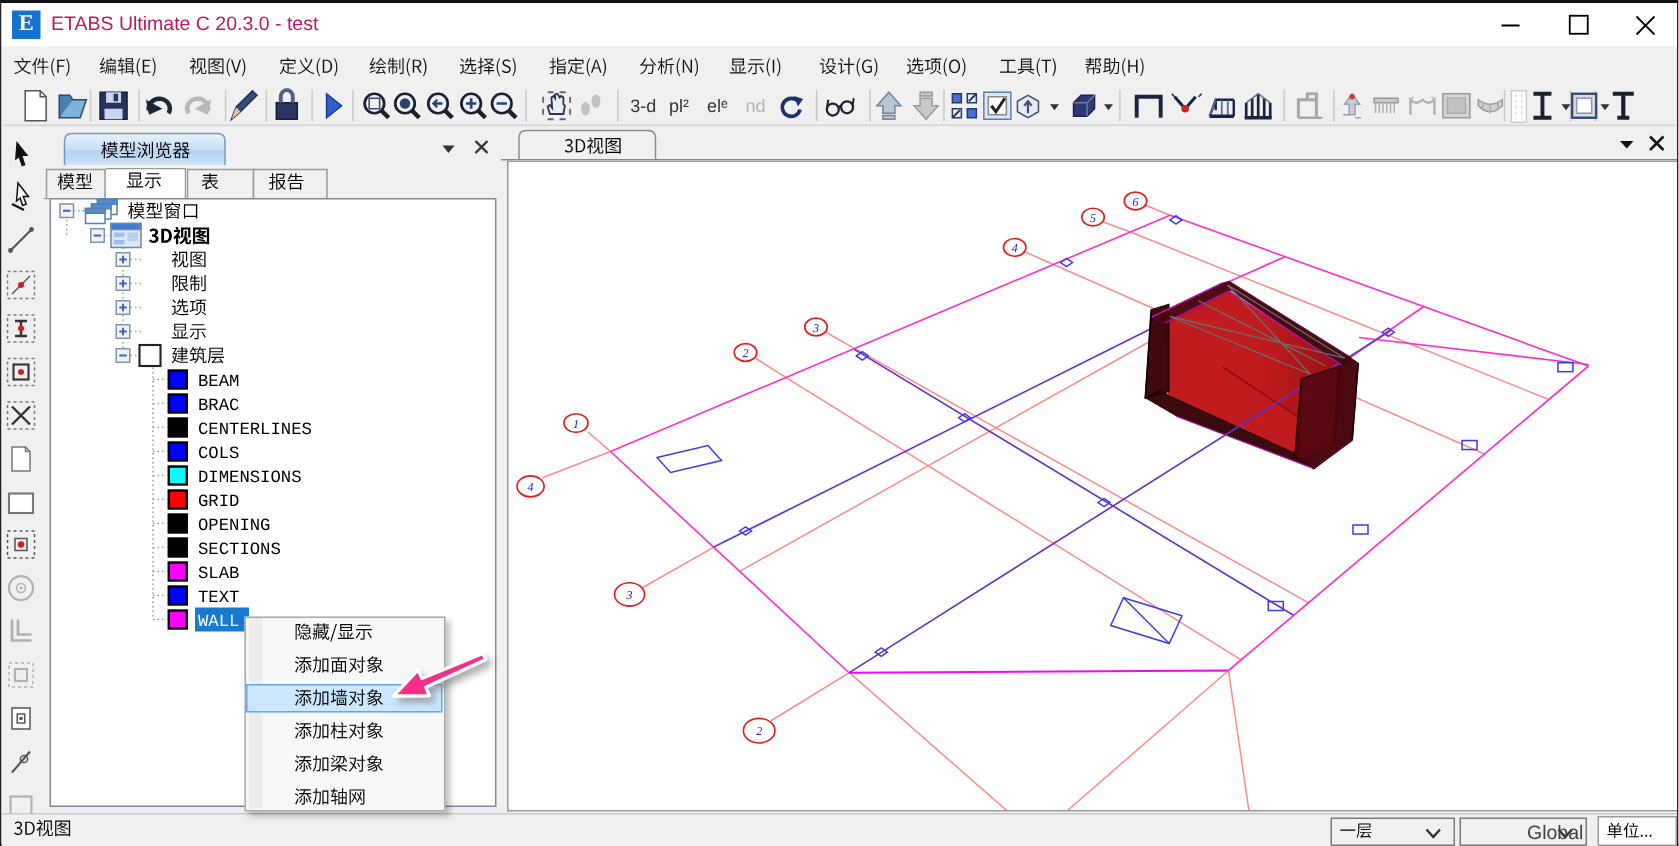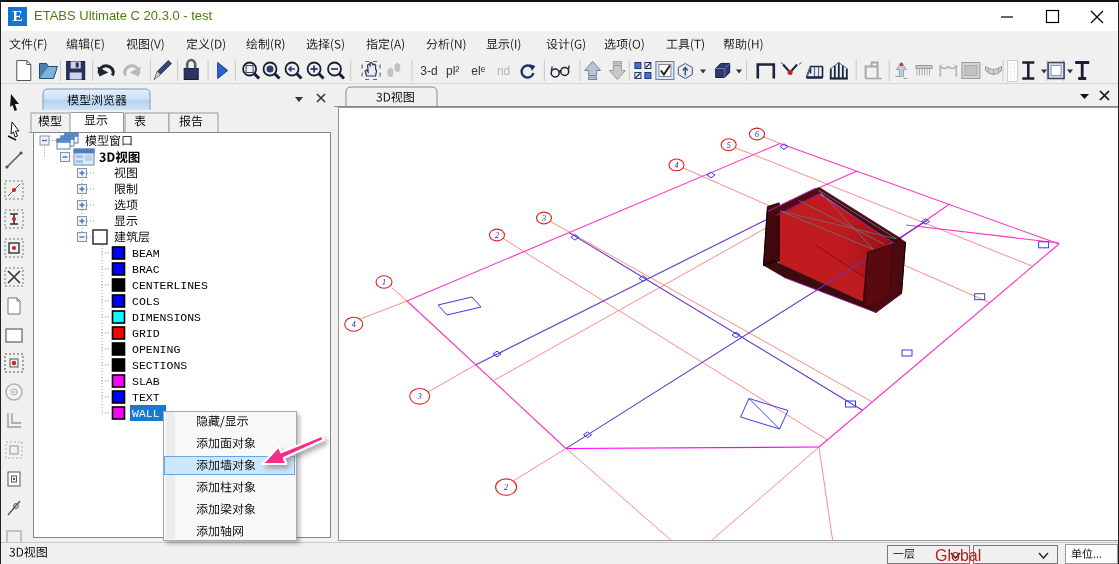--- a/index.html
+++ b/index.html
@@ -3,21 +3,21 @@
 html,body{margin:0;padding:0;width:1119px;height:564px;overflow:hidden;background:#fff;
 font-family:"Liberation Sans",sans-serif;}
 *{box-sizing:border-box}
 .abs{position:absolute}
 #win{position:relative;width:1119px;height:564px;background:#f0f0f0;border:1px solid #222;border-top:2px solid #111;border-bottom:2px solid #111}
 </style></head><body>
 <div id="win">
 
 <div class="abs" style="left:0;top:0;width:1117px;height:29px;background:#fff"></div>
 <div class="abs" style="left:7px;top:5px;width:19px;height:19px;background:#1673d2;color:#fff;font-weight:bold;font-size:15px;text-align:center;line-height:19px;font-family:'Liberation Serif',serif">E</div>
-<div class="abs" style="left:33px;top:6px;font-size:13px;color:#4d7c0f">ETABS Ultimate C 20.3.0 - test</div>
+<div class="abs" style="left:33px;top:6px;font-size:13px;color:#be185d">ETABS Ultimate C 20.3.0 - test</div>
 <svg class="abs" style="left:990px;top:0" width="130" height="29">
 <line x1="10" y1="15" x2="22" y2="15" stroke="#000" stroke-width="1.2"></line>
 <rect x="55.5" y="8.5" width="12" height="12" fill="none" stroke="#000" stroke-width="1.2"></rect>
 <line x1="100" y1="9" x2="112" y2="21" stroke="#000" stroke-width="1.2"></line>
 <line x1="112" y1="9" x2="100" y2="21" stroke="#000" stroke-width="1.2"></line>
 </svg>
 <div class="abs" style="left:0;top:29px;width:1117px;height:26px;background:#f0f0f0"></div>
 <svg width="40" height="14" viewBox="0 -10.56 40 14.04" style="position:absolute;left:8.0px;top:36.0px;overflow:visible">
       <path d="M5.1 -9.9C5.5 -9.3 5.9 -8.5 6 -8L6.9 -8.3C6.7 -8.8 6.3 -9.6 5.9 -10.1ZM0.6 -7.9V-7.1H2.5C3.2 -5.3 4.2 -3.7 5.4 -2.4C4.1 -1.3 2.5 -0.4 0.5 0.2C0.6 0.3 0.9 0.7 1 0.9C3 0.3 4.7 -0.6 6 -1.8C7.4 -0.6 9 0.3 11 0.9C11.2 0.6 11.4 0.3 11.6 0.1C9.6 -0.4 8 -1.2 6.6 -2.4C7.9 -3.7 8.8 -5.2 9.5 -7.1H11.4V-7.9ZM6 -3C4.9 -4.1 4 -5.5 3.3 -7.1H8.6C8 -5.5 7.1 -4.1 6 -3Z M15.8 -4V-3.3H19.3V0.9H20.1V-3.3H23.4V-4H20.1V-6.8H22.9V-7.6H20.1V-9.9H19.3V-7.6H17.6C17.7 -8.1 17.9 -8.7 18 -9.3L17.2 -9.5C16.9 -7.9 16.4 -6.3 15.7 -5.3C15.9 -5.2 16.3 -5 16.4 -4.9C16.8 -5.4 17.1 -6.1 17.3 -6.8H19.3V-4ZM15.3 -10C14.6 -8.2 13.5 -6.4 12.4 -5.2C12.6 -5 12.8 -4.6 12.9 -4.4C13.3 -4.8 13.7 -5.3 14.1 -5.9V0.9H14.8V-7.2C15.3 -8 15.7 -8.9 16 -9.8Z M26.9 2.3 27.5 2.1C26.4 0.4 25.9 -1.7 25.9 -3.7C25.9 -5.8 26.4 -7.8 27.5 -9.5L26.9 -9.8C25.8 -8 25.1 -6.1 25.1 -3.7C25.1 -1.4 25.8 0.6 26.9 2.3Z M29.2 0H30.2V-4H33.6V-4.8H30.2V-7.9H34.2V-8.8H29.2Z M35.6 2.3C36.7 0.6 37.4 -1.4 37.4 -3.7C37.4 -6.1 36.7 -8 35.6 -9.8L35 -9.5C36 -7.8 36.6 -5.8 36.6 -3.7C36.6 -1.7 36 0.4 35 2.1Z" fill="#111"></path>
     </svg>
@@ -567,21 +567,21 @@
     <svg class="abs" style="left:886px;top:543px" width="83" height="19">
       <path d="M64 8 l4.5 5 l4.5 -5" fill="none" stroke="#333" stroke-width="1.6"></path>
     </svg>
 <svg width="24" height="13" viewBox="0 -9.68 24 12.87" style="position:absolute;left:892.0px;top:546.0px;overflow:visible">
       <path d="M0.5 -4.7V-3.9H10.5V-4.7Z M14.3 -5V-4.4H20.6V-5ZM13.2 -8H20V-6.6H13.2ZM12.5 -8.7V-5.5C12.5 -3.7 12.4 -1.3 11.4 0.5C11.5 0.5 11.9 0.7 12 0.8C13.1 -1 13.2 -3.6 13.2 -5.5V-6H20.7V-8.7ZM14.1 0.7C14.4 0.5 15 0.5 19.9 0.2C20 0.5 20.2 0.7 20.3 1L21 0.6C20.6 -0.1 19.8 -1.2 19.2 -2.1L18.6 -1.8C18.9 -1.4 19.2 -0.9 19.5 -0.4L15.1 -0.2C15.7 -0.8 16.3 -1.6 16.8 -2.5H21.4V-3.1H13.6V-2.5H15.9C15.4 -1.6 14.7 -0.8 14.5 -0.5C14.3 -0.3 14 -0.1 13.9 -0C13.9 0.2 14.1 0.5 14.1 0.7Z" fill="#000"></path>
     </svg>
 <div class="abs" style="left:972px;top:543px;width:85px;height:19px;background:#f0f0f0;border:1px solid #7a7a7a"></div>
     <svg class="abs" style="left:972px;top:543px" width="85" height="19">
       <path d="M66 8 l4.5 5 l4.5 -5" fill="none" stroke="#333" stroke-width="1.6"></path>
     </svg>
-<div class="abs" style="left:934px;top:545px;font-size:16px;color:#b91c1c">Global</div>
+<div class="abs" style="left:1017px;top:545px;font-size:13px;color:#404040">Global</div>
 <div class="abs" style="left:1064px;top:542px;width:53px;height:20px;background:#fdfdfd;border:1px solid #9a9a9a"></div>
 <svg width="33" height="13" viewBox="0 -9.68 33 12.87" style="position:absolute;left:1070.0px;top:546.0px;overflow:visible">
       <path d="M2.4 -4.8H5.1V-3.6H2.4ZM5.9 -4.8H8.7V-3.6H5.9ZM2.4 -6.7H5.1V-5.4H2.4ZM5.9 -6.7H8.7V-5.4H5.9ZM7.9 -9.2C7.6 -8.6 7.1 -7.9 6.7 -7.3H4L4.4 -7.5C4.2 -8 3.7 -8.7 3.3 -9.2L2.6 -8.9C3 -8.4 3.5 -7.8 3.7 -7.3H1.6V-2.9H5.1V-1.8H0.6V-1.1H5.1V0.8H5.9V-1.1H10.4V-1.8H5.9V-2.9H9.4V-7.3H7.5C7.9 -7.8 8.3 -8.4 8.6 -8.9Z M15.1 -7.2V-6.5H21V-7.2ZM15.8 -5.6C16.2 -4.1 16.5 -2 16.6 -0.9L17.3 -1.1C17.2 -2.2 16.9 -4.2 16.5 -5.8ZM17.3 -9.1C17.5 -8.5 17.7 -7.8 17.8 -7.3L18.6 -7.6C18.4 -8 18.2 -8.7 18 -9.3ZM14.6 -0.3V0.4H21.5V-0.3H19.2C19.6 -1.8 20 -4 20.3 -5.7L19.5 -5.9C19.3 -4.2 18.9 -1.8 18.5 -0.3ZM14.2 -9.2C13.6 -7.5 12.5 -5.8 11.4 -4.8C11.6 -4.6 11.8 -4.2 11.9 -4C12.3 -4.4 12.7 -4.9 13 -5.4V0.8H13.8V-6.6C14.2 -7.4 14.6 -8.2 14.9 -9Z M23.5 0.1C23.8 0.1 24.2 -0.1 24.2 -0.6C24.2 -1 23.8 -1.3 23.5 -1.3C23.1 -1.3 22.8 -1 22.8 -0.6C22.8 -0.1 23.1 0.1 23.5 0.1Z M26.4 0.1C26.8 0.1 27.1 -0.1 27.1 -0.6C27.1 -1 26.8 -1.3 26.4 -1.3C26.1 -1.3 25.8 -1 25.8 -0.6C25.8 -0.1 26.1 0.1 26.4 0.1Z M29.4 0.1C29.8 0.1 30.1 -0.1 30.1 -0.6C30.1 -1 29.8 -1.3 29.4 -1.3C29 -1.3 28.7 -1 28.7 -0.6C28.7 -0.1 29 0.1 29.4 0.1Z" fill="#000"></path>
     </svg>
 <div class="abs" style="left:162px;top:409px;width:134px;height:130px;background:#f8f8f8;border:1px solid #a8a8a8;box-shadow:3px 3px 4px rgba(0,0,0,0.25)"></div>
 <div class="abs" style="left:165px;top:410px;width:9px;height:127px;background:#ececec"></div>
 <div class="abs" style="left:163px;top:453.5px;width:131px;height:19px;background:#cce8ff;border:1px solid #66a7e8"></div>
 <svg width="55" height="14" viewBox="0 -10.56 55 14.04" style="position:absolute;left:195.0px;top:412.5px;overflow:visible">
       <path d="M5.7 -2V-0.2C5.7 0.6 6 0.8 7 0.8C7.2 0.8 8.6 0.8 8.8 0.8C9.6 0.8 9.8 0.6 9.9 -0.7C9.7 -0.7 9.4 -0.8 9.2 -0.9C9.2 0 9.1 0.2 8.7 0.2C8.4 0.2 7.3 0.2 7 0.2C6.6 0.2 6.5 0.1 6.5 -0.2V-2ZM4.7 -2C4.5 -1.3 4.1 -0.4 3.7 0.2L4.4 0.6C4.8 -0 5.1 -1 5.3 -1.8ZM6.5 -2.5C7.1 -2.1 8 -1.4 8.4 -0.9L8.9 -1.5C8.5 -1.9 7.6 -2.5 7 -3ZM9.5 -1.9C10 -1.2 10.6 -0.2 10.8 0.5L11.5 0.2C11.3 -0.5 10.7 -1.5 10.1 -2.2ZM6.5 -9.9C6.1 -9.1 5.3 -8.1 4.3 -7.3C4.5 -7.2 4.7 -7 4.8 -6.8L4.9 -6.9V-6.5H10V-5.4H5.2V-4.8H10V-3.7H4.8V-3H10.8V-7.1H8.6C9 -7.6 9.5 -8.2 9.8 -8.8L9.3 -9.1L9.2 -9.1H6.8C7 -9.3 7.2 -9.6 7.3 -9.8ZM5.2 -7.1C5.6 -7.5 6 -8 6.4 -8.4H8.8C8.5 -8 8.1 -7.5 7.8 -7.1ZM1 -9.5V0.9H1.7V-8.8H3.4C3.2 -8 2.8 -6.9 2.4 -6C3.3 -5 3.6 -4.2 3.6 -3.6C3.6 -3.2 3.5 -2.8 3.3 -2.7C3.2 -2.6 3.1 -2.6 2.9 -2.6C2.7 -2.6 2.5 -2.6 2.2 -2.6C2.3 -2.4 2.4 -2.1 2.4 -1.9C2.7 -1.9 3 -1.9 3.2 -1.9C3.4 -1.9 3.6 -2 3.8 -2.1C4.1 -2.4 4.3 -2.9 4.3 -3.5C4.3 -4.2 4.1 -5.1 3.2 -6.1C3.6 -7.1 4 -8.3 4.4 -9.3L3.9 -9.6L3.7 -9.5Z M22 -5.7C21.8 -4.6 21.5 -3.6 21.1 -2.7C20.9 -3.7 20.8 -4.9 20.7 -6.5H23.4V-7.2H22.6L22.9 -7.4C22.7 -7.7 22.2 -8.1 21.7 -8.4L21.2 -8C21.6 -7.8 22 -7.4 22.3 -7.2H20.7L20.7 -8H20.3V-8.5H23.3V-9.2H20.3V-10.1H19.5V-9.2H16.4V-10.1H15.6V-9.2H12.7V-8.5H15.6V-7.6H16.4V-8.5H19.5V-7.6H20L20 -7.2H14.8V-5H13.7V-7.1H13.1V-3.9H13.7V-4.3H14.8V-3.9V-3.3H12.5V-2.6H13.2V-2C13.2 -1.3 13.1 -0.2 12.4 0.6C12.6 0.7 12.8 0.8 12.9 0.9C13.7 0.1 13.8 -1.2 13.8 -2V-2.6H14.7C14.7 -1.5 14.5 -0.3 14 0.6C14.1 0.7 14.4 0.8 14.6 1C15.3 -0.4 15.5 -2.4 15.5 -3.9V-6.5H20C20.1 -4.5 20.3 -2.9 20.6 -1.8C20.4 -1.4 20.1 -1 19.8 -0.7V-1H18.4V-2H19.7V-4.2H18.4V-5.1H19.7V-5.7H16.1V0.3H16.7V-0.5H19.6C19.3 -0.1 18.9 0.2 18.5 0.5C18.7 0.6 19 0.8 19.1 1C19.8 0.5 20.4 -0.1 20.9 -0.9C21.3 0.3 21.8 1 22.5 1C23.2 1 23.4 0.7 23.6 -0.9C23.4 -1 23.1 -1.1 23 -1.3C22.9 -0.1 22.8 0.2 22.5 0.2C22.1 0.2 21.7 -0.4 21.3 -1.6C22 -2.7 22.4 -4 22.8 -5.5ZM17.8 -1H16.7V-2H17.8ZM17.8 -4.2H16.7V-5.1H17.8ZM16.7 -3.6H19.1V-2.5H16.7Z M24.1 2.1H24.9L28.6 -9.5H27.8Z M31.6 -6.9H37.9V-5.5H31.6ZM31.6 -8.8H37.9V-7.5H31.6ZM30.8 -9.5V-4.9H38.7V-9.5ZM38.6 -3.9C38.2 -3.2 37.4 -2.1 36.9 -1.5L37.5 -1.1C38.1 -1.8 38.8 -2.8 39.3 -3.6ZM30.2 -3.6C30.7 -2.8 31.3 -1.7 31.6 -1.1L32.3 -1.4C32 -2 31.4 -3.1 30.9 -3.8ZM35.6 -4.4V-0.4H33.7V-4.4H33V-0.4H29.2V0.4H40.2V-0.4H36.4V-4.4Z M43.6 -4.2C43.1 -2.8 42.2 -1.5 41.1 -0.6C41.4 -0.5 41.7 -0.3 41.9 -0.1C42.9 -1.1 43.8 -2.5 44.4 -4ZM48.9 -3.9C49.8 -2.7 50.7 -1.2 51.1 -0.1L51.9 -0.5C51.5 -1.5 50.6 -3 49.7 -4.2ZM42.5 -9.1V-8.4H50.9V-9.1ZM41.4 -6.2V-5.4H46.3V-0.2C46.3 0 46.2 0.1 46 0.1C45.8 0.1 45 0.1 44.1 0.1C44.3 0.3 44.4 0.7 44.4 0.9C45.5 0.9 46.2 0.9 46.6 0.8C47 0.6 47.1 0.4 47.1 -0.1V-5.4H52V-6.2Z" fill="#000"></path>
     </svg>

